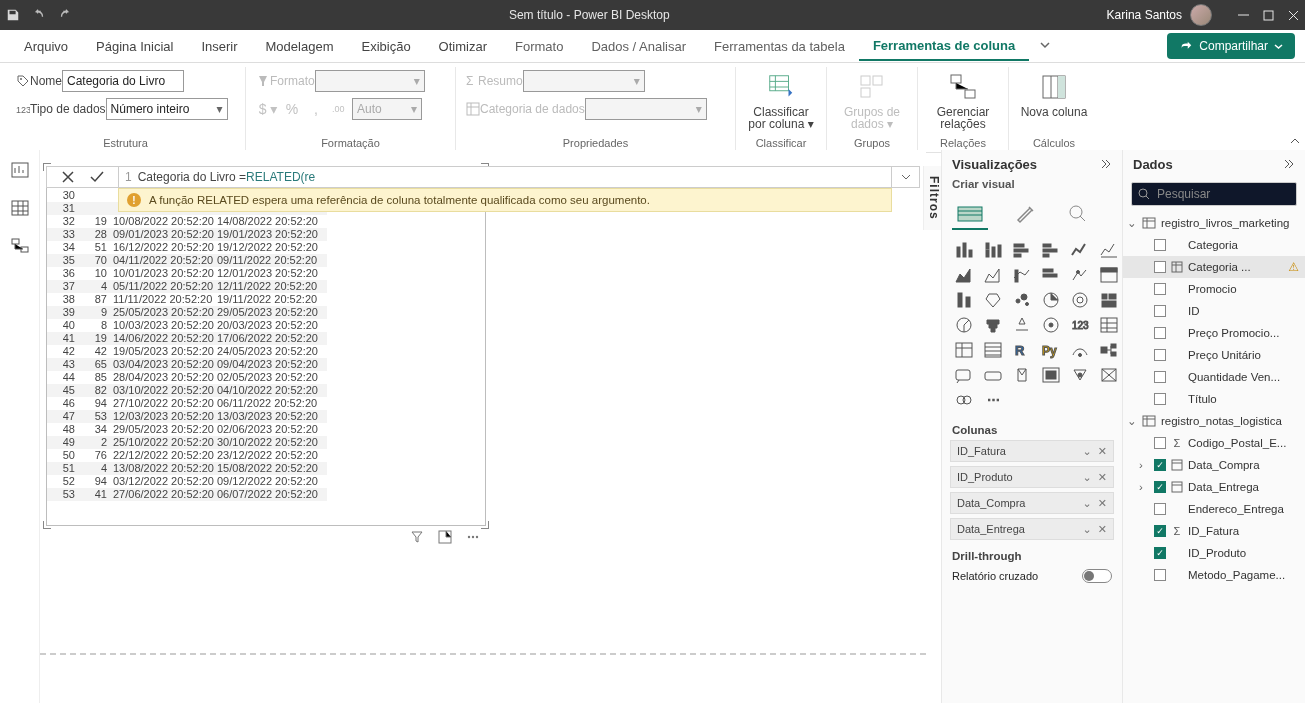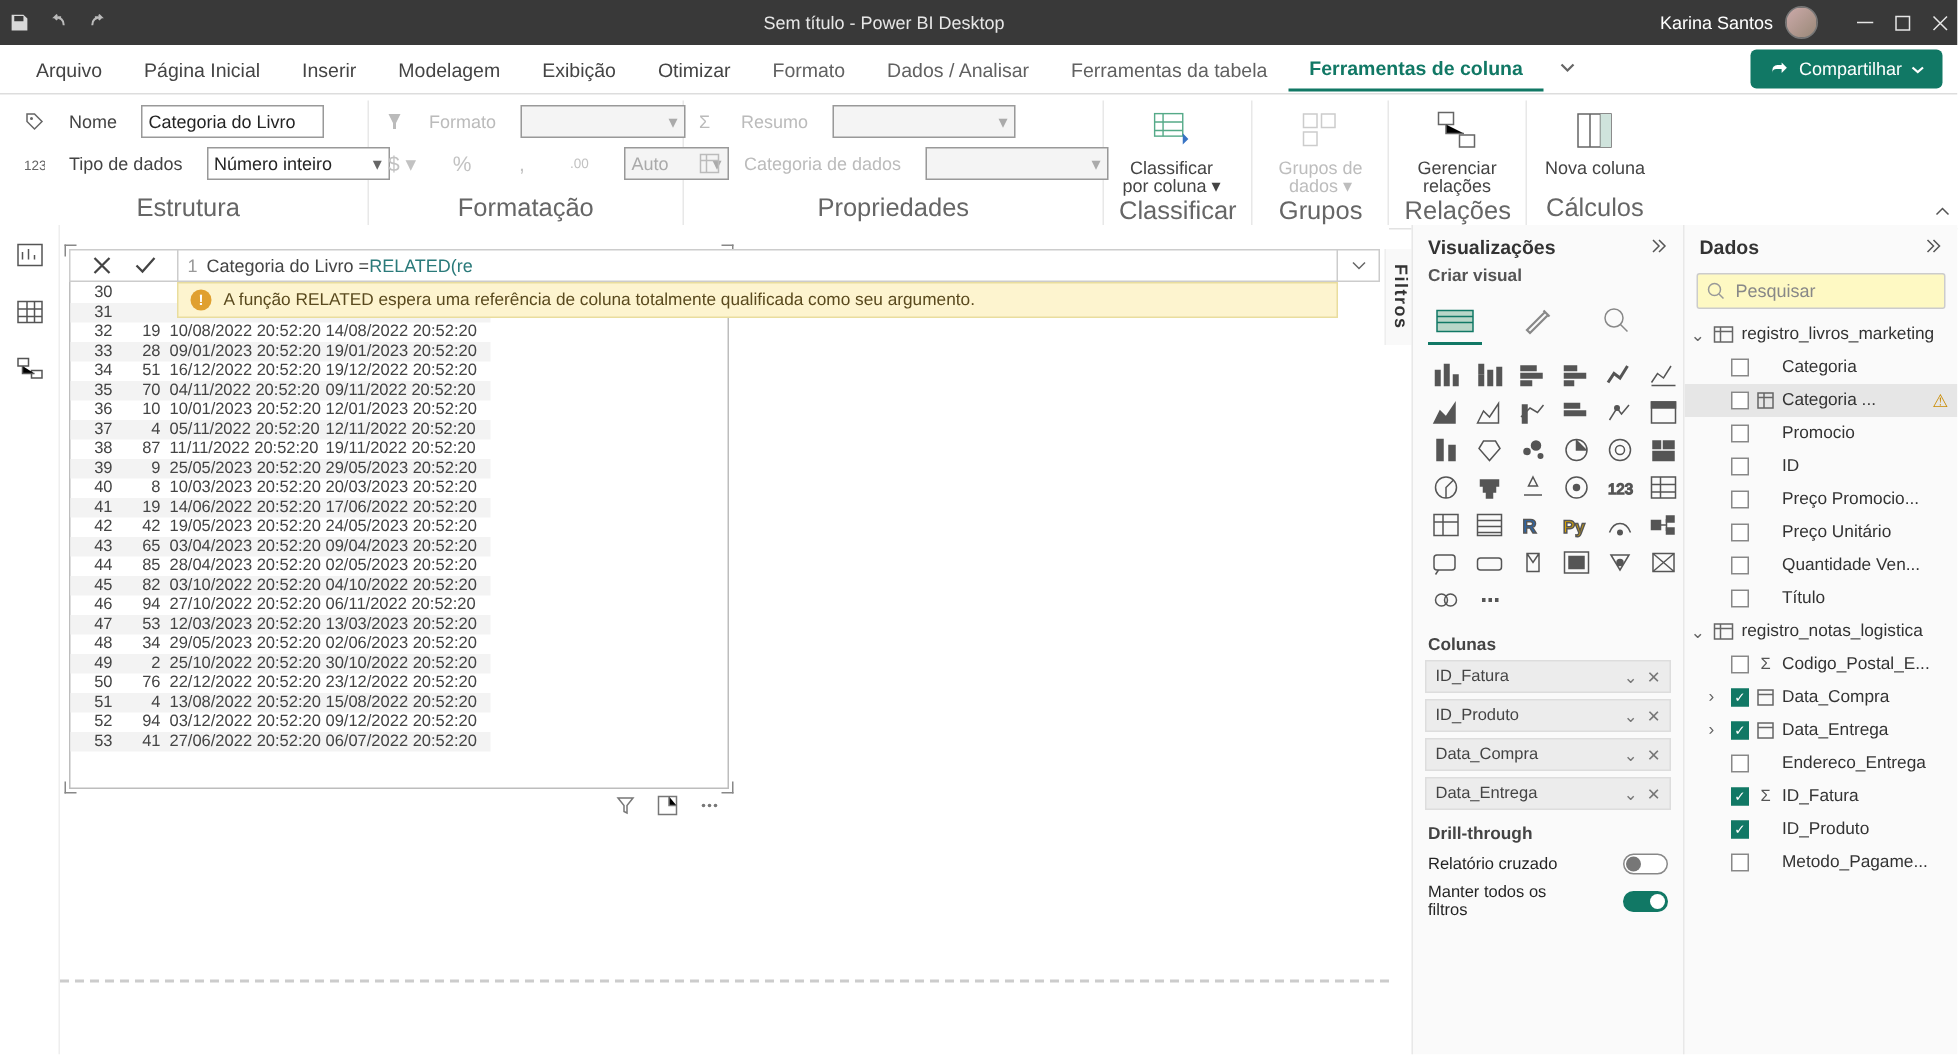--- a/index.html
+++ b/index.html
@@ -18,22 +18,22 @@
   .ribbontabs .tab { padding:0 14px; font-size:13px; color:#444; height:30px; display:flex; align-items:center; cursor:pointer; }
   .ribbontabs .tab.ctx { color:#616161; }
   .ribbontabs .tab.active { color:#117865; border-bottom:2px solid #117865; font-weight:600;}
   .ribbontabs .chev { padding:0 10px; }
   .share { margin-left:auto; background:#117865; color:#fff; height:26px; border-radius:4px; display:flex; align-items:center; gap:6px; padding:0 12px; font-size:12px;}
   
   .ribbon { display:flex; height:90px; border-bottom:1px solid #e2e2e2; padding:4px 6px 0 6px; position:relative;}
   .rgroup { display:flex; flex-direction:column; padding:0 10px; border-right:1px solid #e8e8e8;}
   .rgroup:last-of-type{border-right:none;}
   .rgroup .body { flex:1; display:flex; align-items:flex-start; gap:8px; padding-top:2px;}
-  .rgroup .glabel { text-align:center; font-size:17px; color:#666; padding:1px 0 3px; }
-  .fld { display:flex; align-items:center; gap:16px; height:24px;}
+  .rgroup .glabel { text-align:center; font-size:11px; color:#666; padding:1px 0 3px; }
+  .fld { display:flex; align-items:center; gap:0; height:24px;}
   .fld .lab { font-size:12px; color:#444; white-space:nowrap;}
   .in { height:22px; border:1px solid #999; background:#fff; font-size:12px; padding:0 4px; display:flex; align-items:center; justify-content:space-between;}
   .in.dis { background:#f4f4f4; color:#aaa;}
   .smbtn { width:24px; height:22px; border:none; background:transparent; color:#888; font-size:14px; display:flex; align-items:center; justify-content:center;}
   .smbtn.dis{color:#c2c2c2;}
   .bigbtn { display:flex; flex-direction:column; align-items:center; justify-content:flex-start; width:70px; padding-top:2px; gap:3px;}
   .bigbtn .ic { width:32px; height:32px; display:flex; align-items:center; justify-content:center;}
   .bigbtn .tx { font-size:12px; color:#444; text-align:center; line-height:12px;}
   .bigbtn.dis .tx{color:#bdbdbd;}
   .ribbon .collapse { position:absolute; right:4px; bottom:2px; color:#555;}
@@ -81,21 +81,21 @@
   .vgrid .vg{ width:24px;height:20px; border:none; display:flex;align-items:center;justify-content:center; color:#555;}
   .sect-lbl{ font-size:11.5px; font-weight:600; padding:6px 10px 4px; color:#444;}
   .well{ margin:0 8px 4px; background:#ececec; border:1px solid #ddd; height:22px; display:flex; align-items:center; padding:0 6px; font-size:11px; color:#444; justify-content:space-between;}
   .well .acts{display:flex; gap:6px; color:#777;}
   .drill .row{ display:flex; align-items:center; justify-content:space-between; padding:3px 10px; font-size:11px;}
   .toggle{ width:30px; height:14px; border-radius:8px; border:1px solid #888; position:relative; background:#fff;}
   .toggle .knob{ width:10px;height:10px;border-radius:50%; background:#777; position:absolute; top:1px; left:1px;}
   .toggle.on{ background:#117865; border-color:#117865;}
   .toggle.on .knob{ left:auto; right:1px; background:#fff;}
   
-  .search{ margin:4px 8px; height:24px; border:1px solid #ccc; border-radius:2px; display:flex; align-items:center; gap:6px; padding:0 6px; color:#888; background:#fef9c3;}
+  .search{ margin:4px 8px; height:24px; border:1px solid #ccc; border-radius:2px; display:flex; align-items:center; gap:6px; padding:0 6px; color:#888; background:#0f172a;}
   .tree{ padding:2px 0; font-size:11.5px; overflow:auto;}
   .tnode{ display:flex; align-items:center; gap:5px; padding:2px 6px 2px 4px; height:22px;}
   .tnode.sel{ background:#e6e6e6;}
   .tnode .cb{ width:12px;height:12px;border:1px solid #888; background:#fff; display:inline-flex; align-items:center; justify-content:center;}
   .tnode .cb.ck{ background:#117865; border-color:#117865;}
   .tnode .cb.ck::after{content:"✓"; color:#fff; font-size:9px; line-height:9px;}
   .tnode .lbl{ flex:1; white-space:nowrap; overflow:hidden; text-overflow:ellipsis; color:#333;}
   .tnode .warnico{color:#c98a00; font-size:12px;}
   .chev{ width:10px; color:#666; display:inline-block;}
   
@@ -851,26 +851,20 @@
       </div>
     </div>
   <div class="sect-lbl">Drill-through</div>
   <div class="drill">
     <div class="row">
         <span>Relatório cruzado</span>
       <span class="toggle">
           <span class="knob"></span>
         </span>
       </div>
-    <div class="row">
-        <span style="max-width:100px">Manter todos os filtros</span>
-      <span class="toggle on">
-          <span class="knob"></span>
-        </span>
-      </div>
   </div>
 </div>
 
 <div class="pane data">
   <div class="hd">
     <span>Dados</span>
     <span class="ico">
         <svg width="12" height="12">
           <path fill="none" stroke="#555" d="M4 2l4 4-4 4M8 2l4 4-4 4" transform="translate(-2)"></path>
         </svg>

